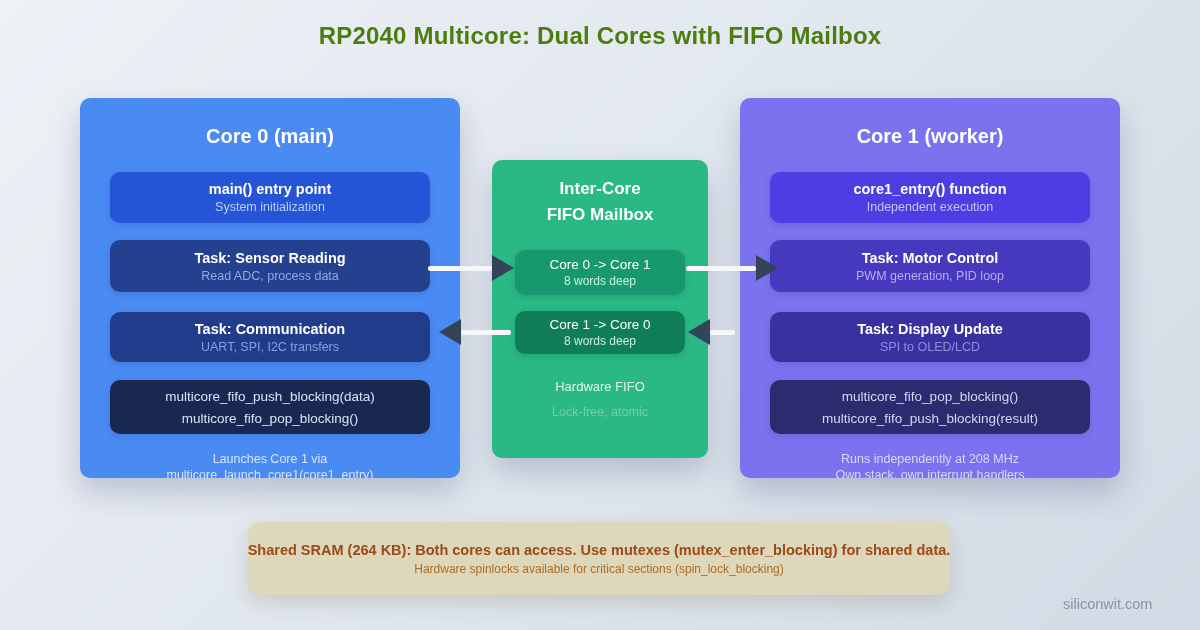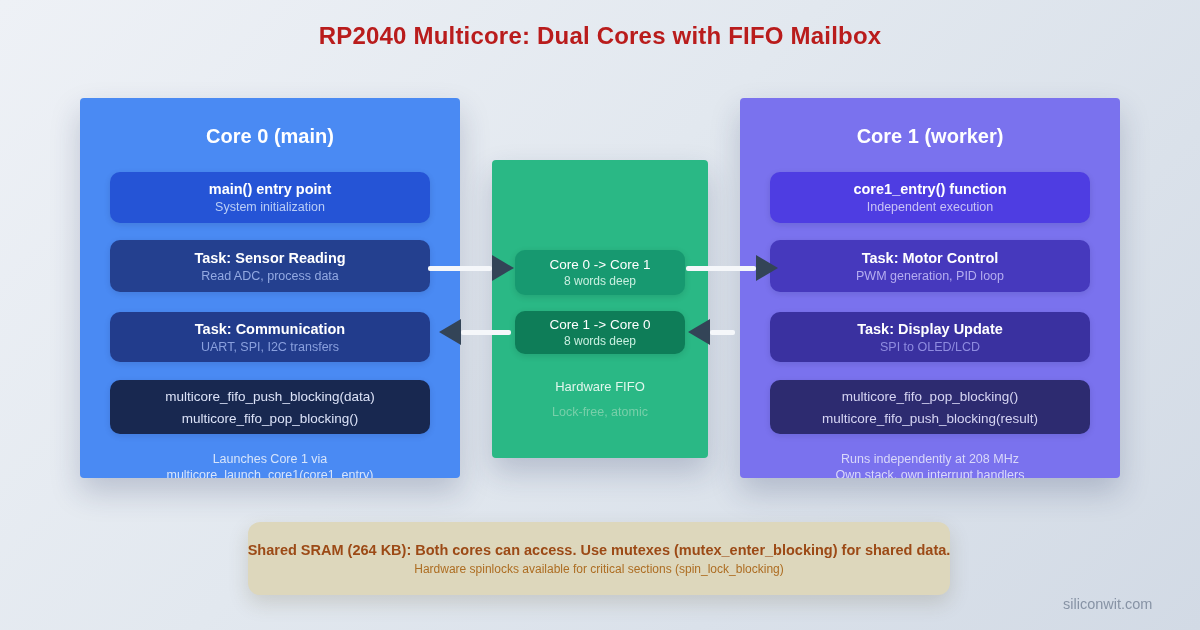--- a/index.html
+++ b/index.html
@@ -5,25 +5,25 @@
   html,body { margin:0; padding:0; }
   body {
     width:1200px; height:630px; position:relative; overflow:hidden;
     font-family:"Liberation Sans", sans-serif;
     background:linear-gradient(135deg,#eef1f6 0%,#e2e8ef 45%,#d2dae5 100%);
   }
   .canvas { position:absolute; inset:0; }
 
   .title {
     position:absolute; top:22px; left:0; width:100%; text-align:center;
-    font-size:24px; font-weight:bold; color:#b91c1c; letter-spacing:.2px;
+    font-size:24px; font-weight:bold; color:#4d7c0f; letter-spacing:.2px;
   }
 
   .panel {
-    position:absolute; border-radius:4px; overflow:hidden;
+    position:absolute; border-radius:10px; overflow:hidden;
     box-shadow:0 14px 30px rgba(30,45,90,.22);
   }
   .core0 { left:80px;  top:98px;  width:380px; height:380px; background:var(--core0-panel,#4a8af3); }
   .core1 { left:740px; top:98px;  width:380px; height:380px; background:var(--core1-panel,#7a72ee); }
   .fifo  { left:492px; top:160px; width:216px; height:298px; background:var(--fifo-panel,#2ab885); }
 
   .panel-header {
     position:absolute; top:27px; left:0; width:100%; text-align:center;
     color:#ffffff; font-weight:bold; font-size:20px;
   }
@@ -132,20 +132,24 @@
       <div class="code-line">multicore_fifo_pop_blocking()</div>
     </div>
 
     <div class="panel-footer">
       <div>Launches Core 1 via</div>
       <div>multicore_launch_core1(core1_entry)</div>
     </div>
   </section>
 
   <section class="panel fifo">
+    <div class="fifo-header">
+      <div>Inter-Core</div>
+      <div>FIFO Mailbox</div>
+    </div>
 
     <div class="chan chan-1">
       <div class="chan-title">Core 0 -&gt; Core 1</div>
       <div class="chan-sub">8 words deep</div>
     </div>
 
     <div class="chan chan-2">
       <div class="chan-title">Core 1 -&gt; Core 0</div>
       <div class="chan-sub">8 words deep</div>
     </div>

